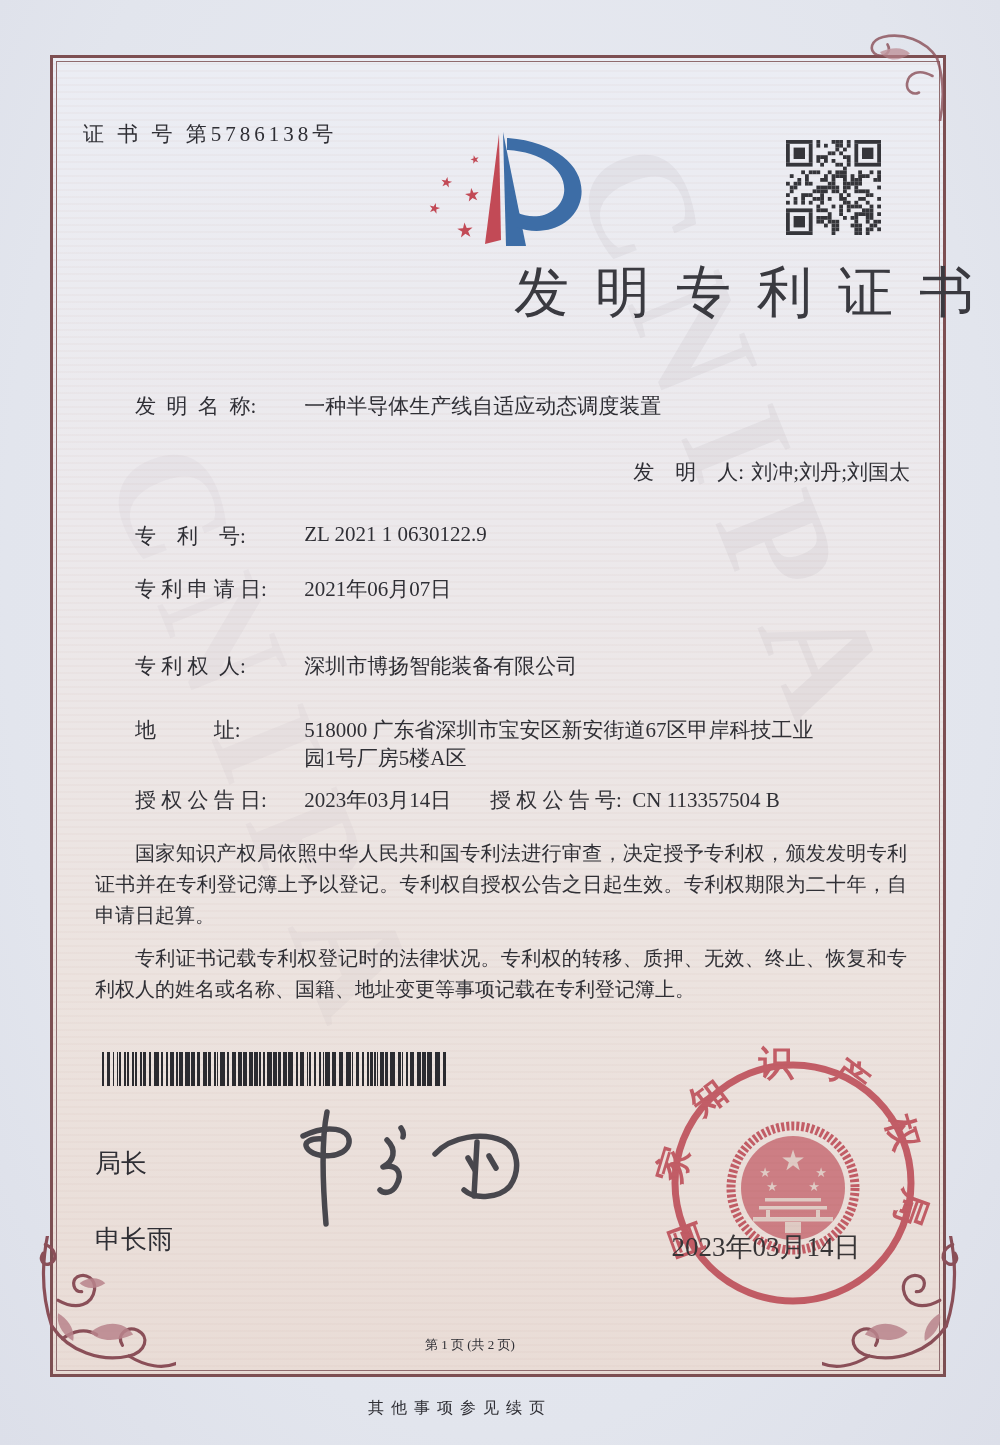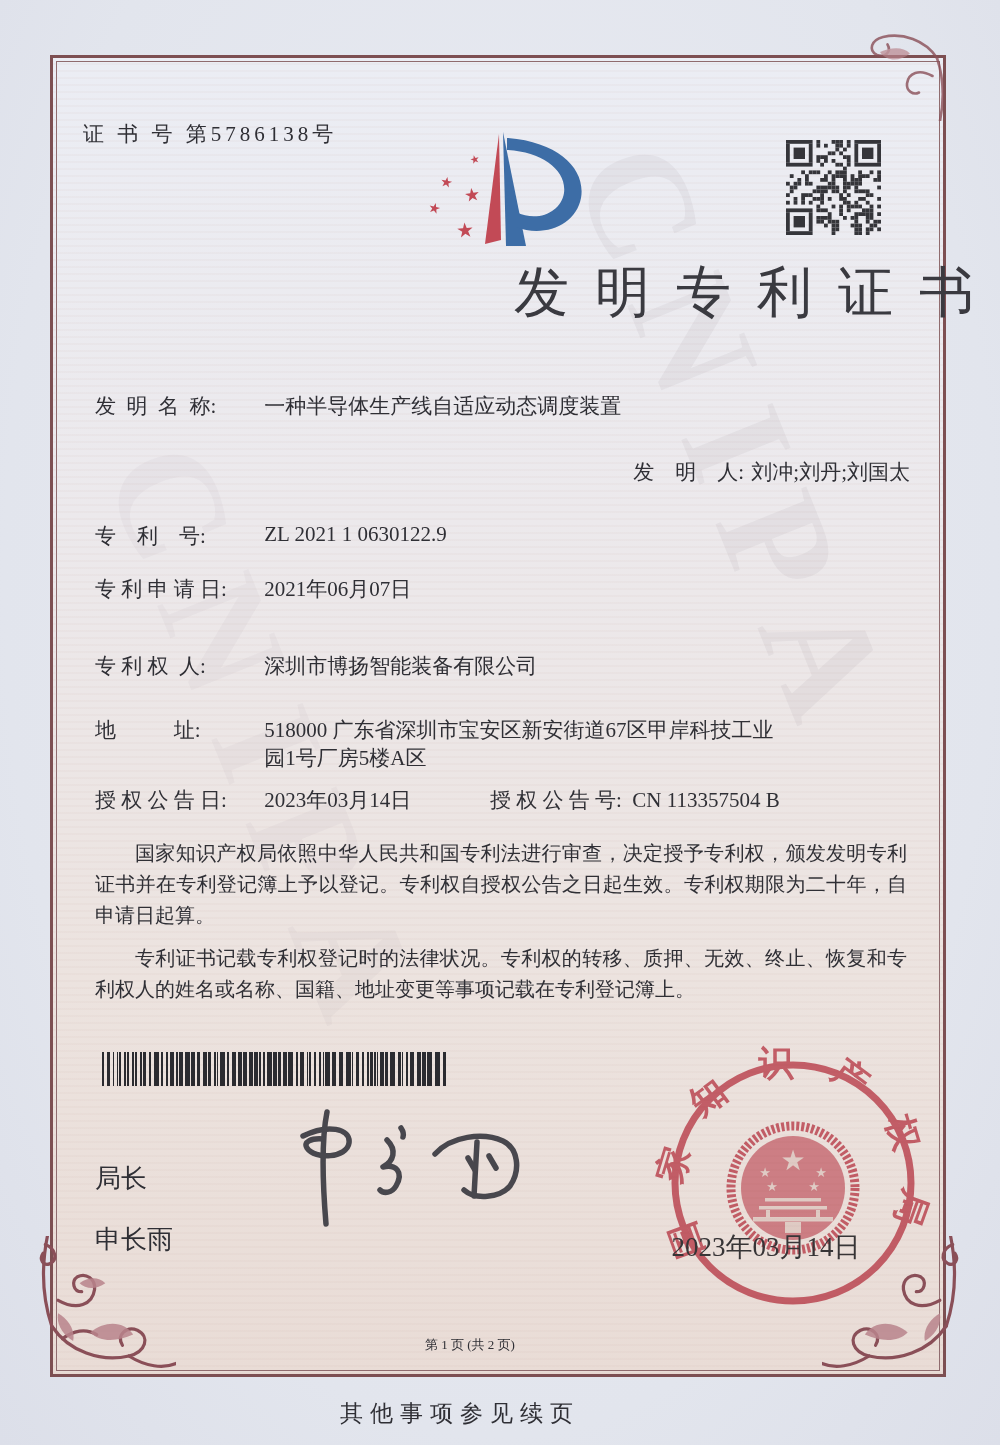--- a/index.html
+++ b/index.html
@@ -29,43 +29,43 @@
   
   .cert-number{position:absolute;left:83px;top:120px;font-size:21px;letter-spacing:4px;z-index:2;}
   .logo{position:absolute;left:410px;top:126px;width:200px;height:124px;z-index:2;}
   .logo .star{position:absolute;color:var(--logo-red);line-height:1;}
   .qr{position:absolute;left:786px;top:140px;width:95px;height:95px;z-index:2;background:transparent;}
   .title{position:absolute;left:0;top:256px;width:100%;text-align:right;
     font-size:55px;font-weight:normal;letter-spacing:26px;text-indent:26px;color:#3a3a40;z-index:2;}
   
   .fields{position:absolute;left:95px;top:392px;width:815px;font-size:21px;z-index:2;}
   .field-row{position:absolute;left:0;width:815px;}
-  .f-label{display:inline-block;width:162px;white-space:pre;vertical-align:top;}
+  .f-label{display:inline-block;width:162px;white-space:pre;vertical-align:top;margin-left:40px;}
   .f-value{display:inline-block;margin-left:2px;max-width:640px;vertical-align:top;}
   .r1{top:0;} .r2{top:66px;text-align:right;} .r3{top:130px;} .r4{top:183px;} .r5{top:260px;}
   .r6{top:324px;} .r7{top:394px;}
   .grant-no{position:absolute;left:395px;top:0;white-space:nowrap;}
   
   .paras{position:absolute;left:95px;top:838px;width:812px;font-size:20px;
     line-height:31px;text-align:justify;z-index:2;}
   .paras p{text-indent:2em;margin-bottom:12px;}
   
   .barcode{position:absolute;left:100px;top:1052px;z-index:2;}
   .seal{position:absolute;left:648px;top:1038px;width:290px;height:290px;z-index:6;
     opacity:.9;mix-blend-mode:multiply;}
   .signer-role{position:absolute;left:95px;top:1146px;font-size:26px;z-index:2;
-    font-family:Liberation Mono, monospace;margin-top:15px;}
+    font-family:Liberation Mono, monospace;}
   .signer-name{position:absolute;left:95px;top:1222px;font-size:26px;z-index:2;
     font-family:"Liberation Sans","DejaVu Sans",sans-serif;}
   .signature{position:absolute;left:265px;top:1098px;z-index:4;}
   
   .page-num{position:absolute;left:0;top:1336px;width:940px;text-align:center;
     font-size:13px;z-index:2;}
   .footer-note{position:absolute;left:0;top:1398px;width:920px;text-align:center;
-    font-size:23px;letter-spacing:7px;z-index:2;}
+    font-size:16px;letter-spacing:7px;z-index:2;}
 </style>
 </head>
 <body>
 
 <div class="page">
 
   <div class="frame">
     <div class="frame-inner"></div>
     <div class="frame-texture"></div>
   </div>

